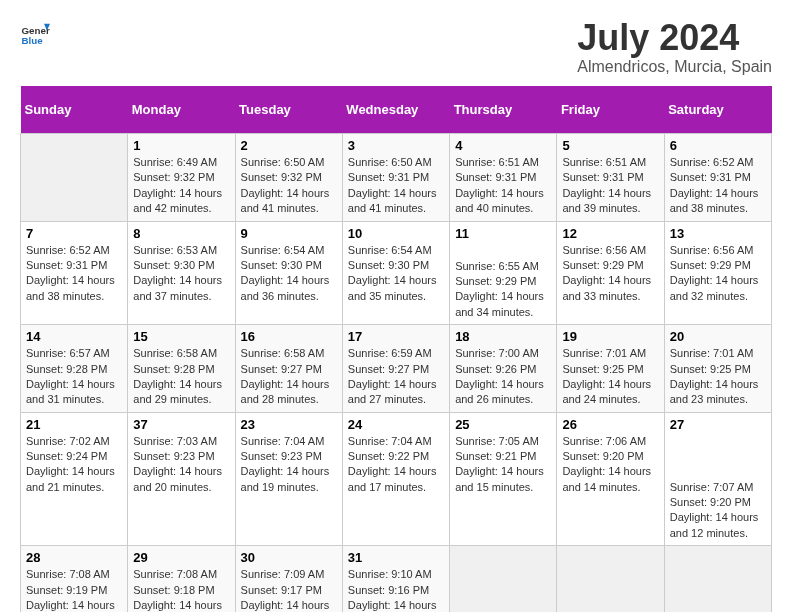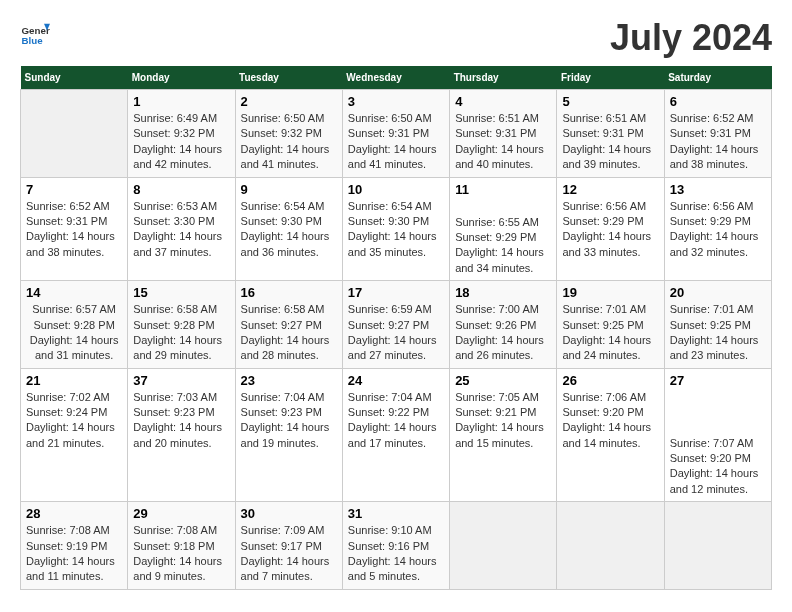--- a/index.html
+++ b/index.html
@@ -38,25 +38,25 @@
       font-size: 16px;
       color: #555;
       margin-top: 2px;
     }
     table {
       width: 100%;
       border-collapse: collapse;
       font-size: 11px;
     }
     thead tr th {
-      background-color: #14532d;
+      background-color: #a21caf;
       color: white;
-      padding: 6px 4px;
+      padding: 16px 4px;
       text-align: left;
-      font-size: 10px;
+      font-size: 13px;
       font-weight: bold;
     }
     tbody tr td {
       border: 1px solid #ccc;
       vertical-align: top;
       padding: 4px 5px;
       height: 85px;
       width: calc(100% / 7);
     }
     tbody tr:nth-child(odd) td {
@@ -85,20 +85,21 @@
 <div class="header">
   <div class="logo">
     <svg class="logo-icon" viewBox="0 0 40 40" xmlns="http://www.w3.org/2000/svg">
       <text x="2" y="18" font-size="13" font-weight="bold" fill="#333">General</text>
       <text x="2" y="32" font-size="13" font-weight="bold" fill="#1a73c7">Blue</text>
       <polygon points="32,5 40,5 36,14" fill="#1a73c7"></polygon>
     </svg>
   </div>
   <div class="title-block">
     <div class="month-title">July 2024</div>
+    <div class="location">Almendricos, Murcia, Spain</div>
   </div>
 </div>
 
 <table>
   <thead>
     <tr id="header-row">
     <th>Sunday</th>
         <th>Monday</th>
         <th>Tuesday</th>
         <th>Wednesday</th>
@@ -157,21 +158,21 @@
         <td>
           <span class="day-num">7</span>
           <div class="day-info" style="white-space: pre-line;">Sunrise: 6:52 AM
 Sunset: 9:31 PM
 Daylight: 14 hours
 and 38 minutes.</div>
         </td>
         <td>
           <span class="day-num">8</span>
           <div class="day-info" style="white-space: pre-line;">Sunrise: 6:53 AM
-Sunset: 3:30 PM
+Sunset: 9:30 PM
 Daylight: 14 hours
 and 37 minutes.</div>
         </td>
         <td>
           <span class="day-num">9</span>
           <div class="day-info" style="white-space: pre-line;">Sunrise: 6:54 AM
 Sunset: 9:30 PM
 Daylight: 14 hours
 and 36 minutes.</div>
         </td>
@@ -200,21 +201,21 @@
           <span class="day-num">13</span>
           <div class="day-info" style="white-space: pre-line;">Sunrise: 6:56 AM
 Sunset: 9:29 PM
 Daylight: 14 hours
 and 32 minutes.</div>
         </td>
       </tr>
       <tr>
         <td>
           <span class="day-num">14</span>
-          <div class="day-info" style="white-space: pre-line; text-align: center;">Sunrise: 6:57 AM
+          <div class="day-info" style="white-space: pre-line;">Sunrise: 6:57 AM
 Sunset: 9:28 PM
 Daylight: 14 hours
 and 31 minutes.</div>
         </td>
         <td>
           <span class="day-num">15</span>
           <div class="day-info" style="white-space: pre-line;">Sunrise: 6:58 AM
 Sunset: 9:28 PM
 Daylight: 14 hours
 and 29 minutes.</div>

